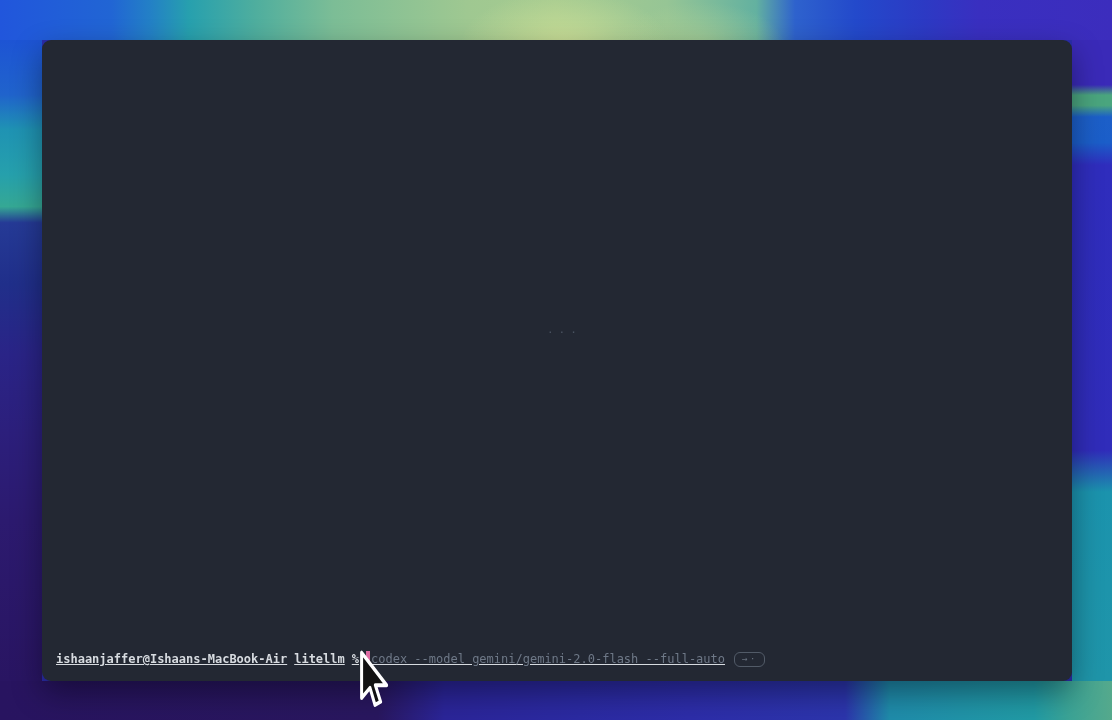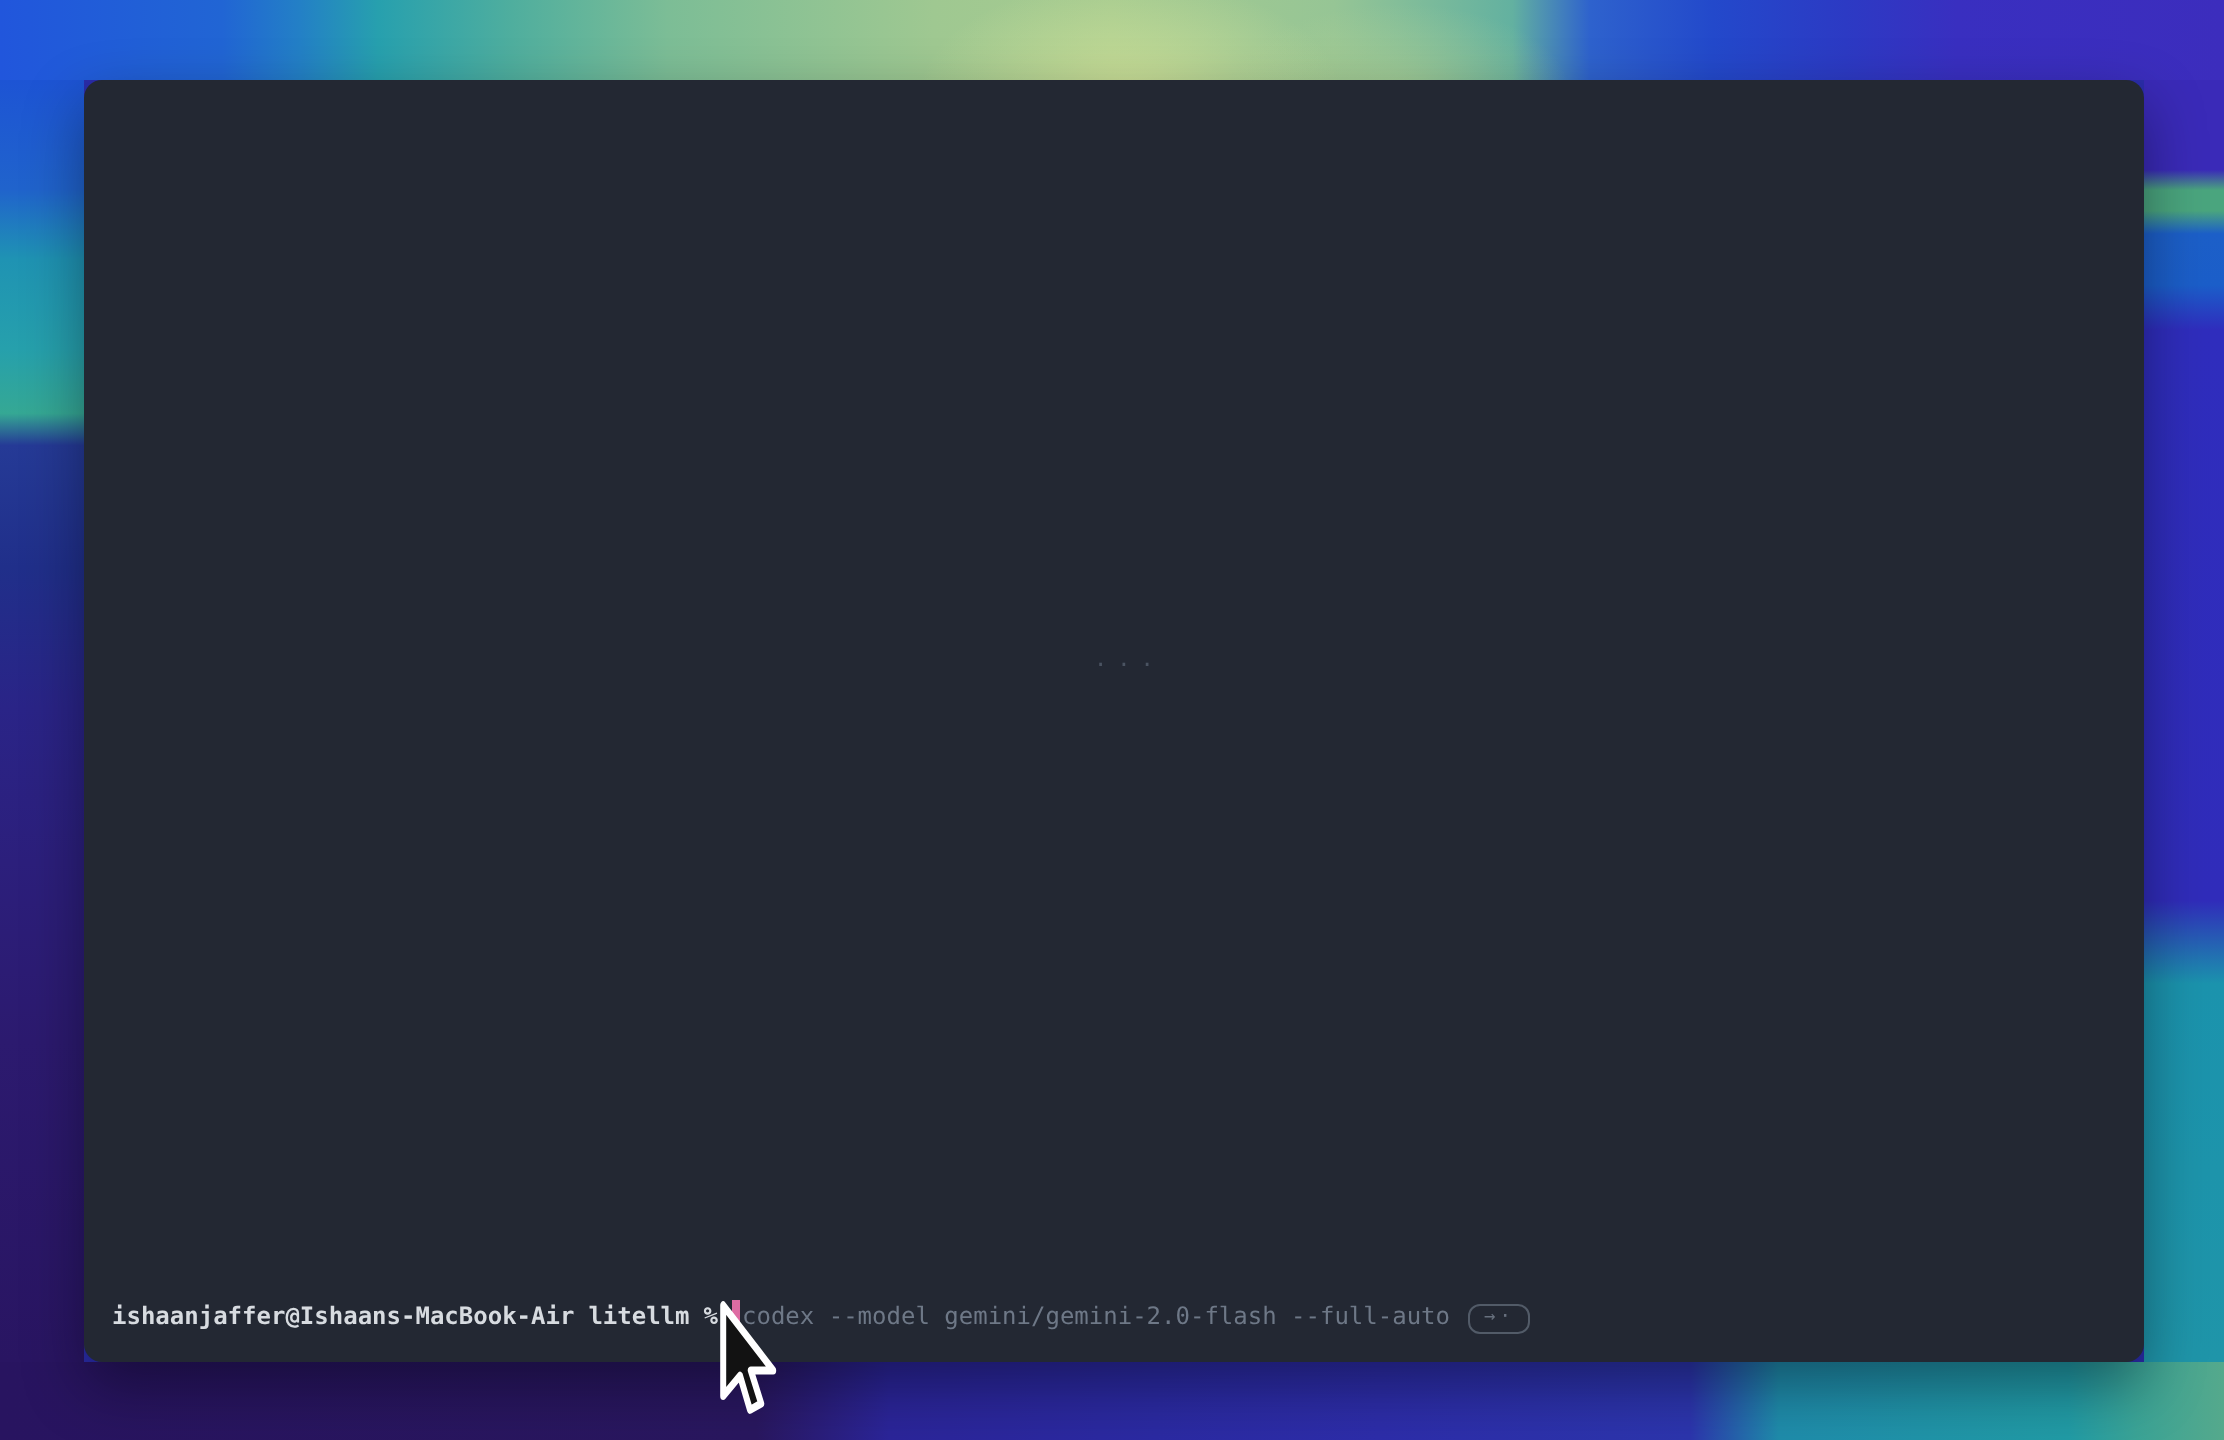--- a/index.html
+++ b/index.html
@@ -48,21 +48,21 @@
     background:#232833;border-radius:9px;
     box-shadow:0 12px 30px rgba(0,0,10,0.40);
   }
   .term-body{position:absolute;inset:0;border-radius:9px;overflow:hidden;}
   .dots{
     position:absolute;left:505px;top:283px;
     font-size:11px;letter-spacing:5px;color:#4a5361;
   }
   .prompt-line{
     position:absolute;left:14px;bottom:14px;right:10px;
-    font-size:12px;line-height:16px;white-space:nowrap;color:#d7dbe0;
+    font-size:12px;line-height:16px;white-space:nowrap;color:#d7dbe0;text-decoration:underline;
   }
   .seg{margin-right:7px;}
   .wht{color:#d7dbe0;font-weight:700;}
   .caret{
     display:inline-block;width:4px;height:14px;
     background:#de6ca3;vertical-align:-2px;margin-right:1px;
   }
   .sugg{color:#6e7887;}
   .badge{
     display:inline-block;margin-left:9px;padding:0px 7px 1px 7px;

